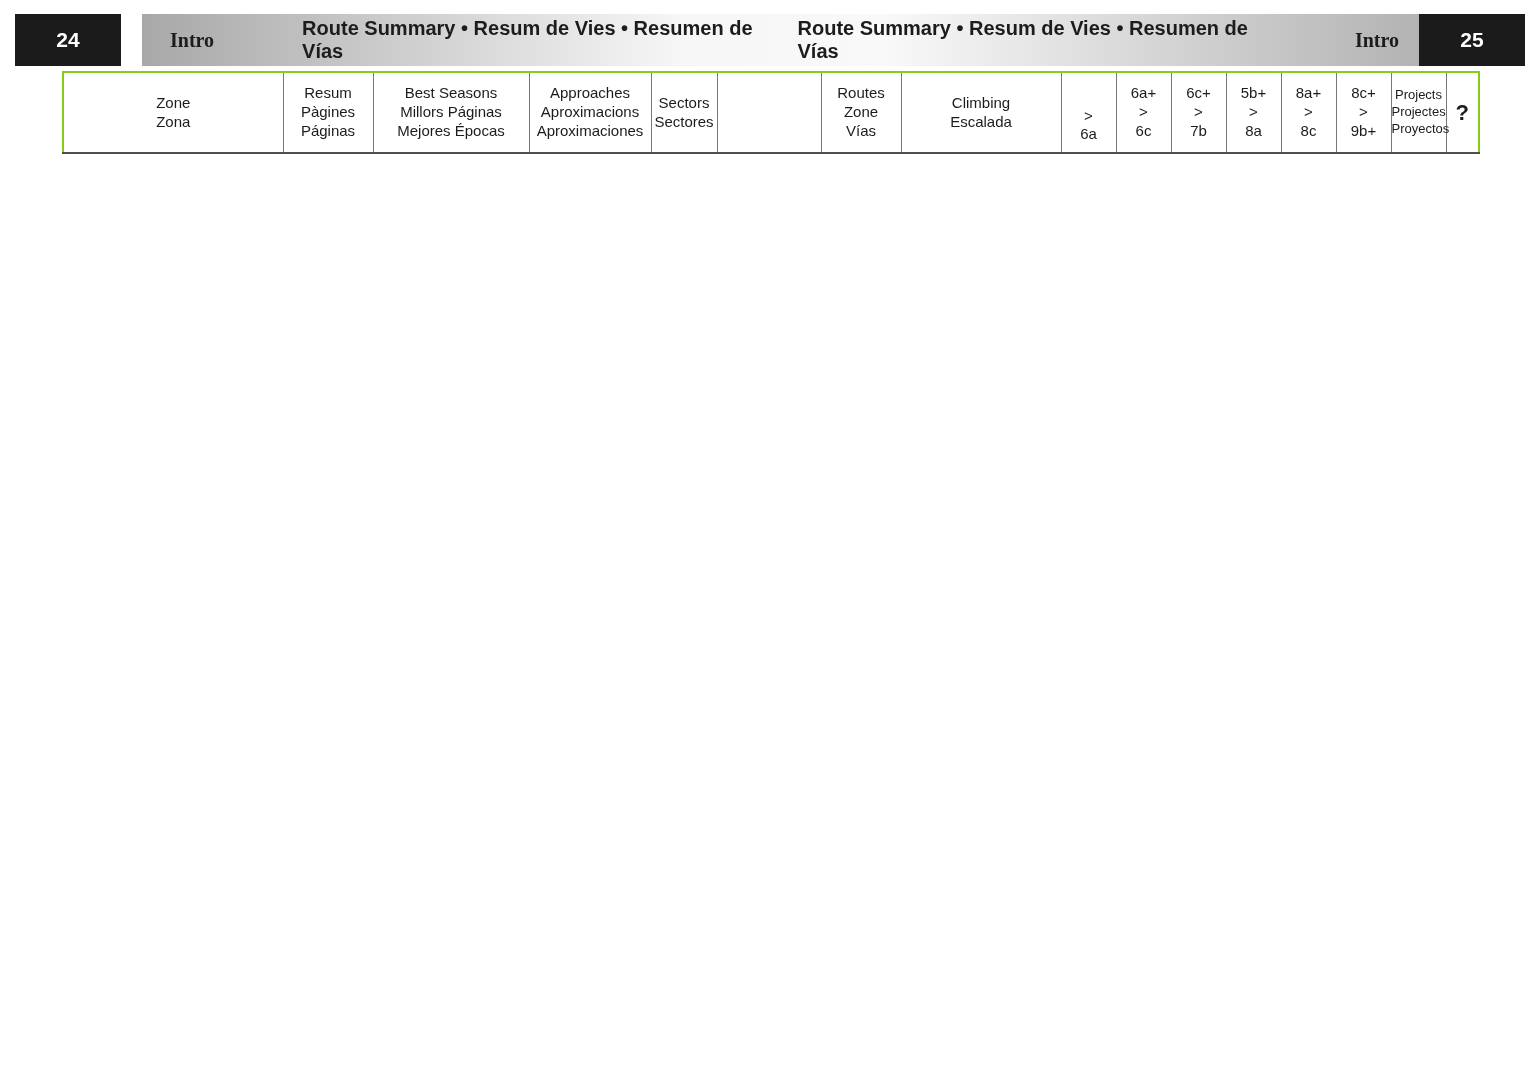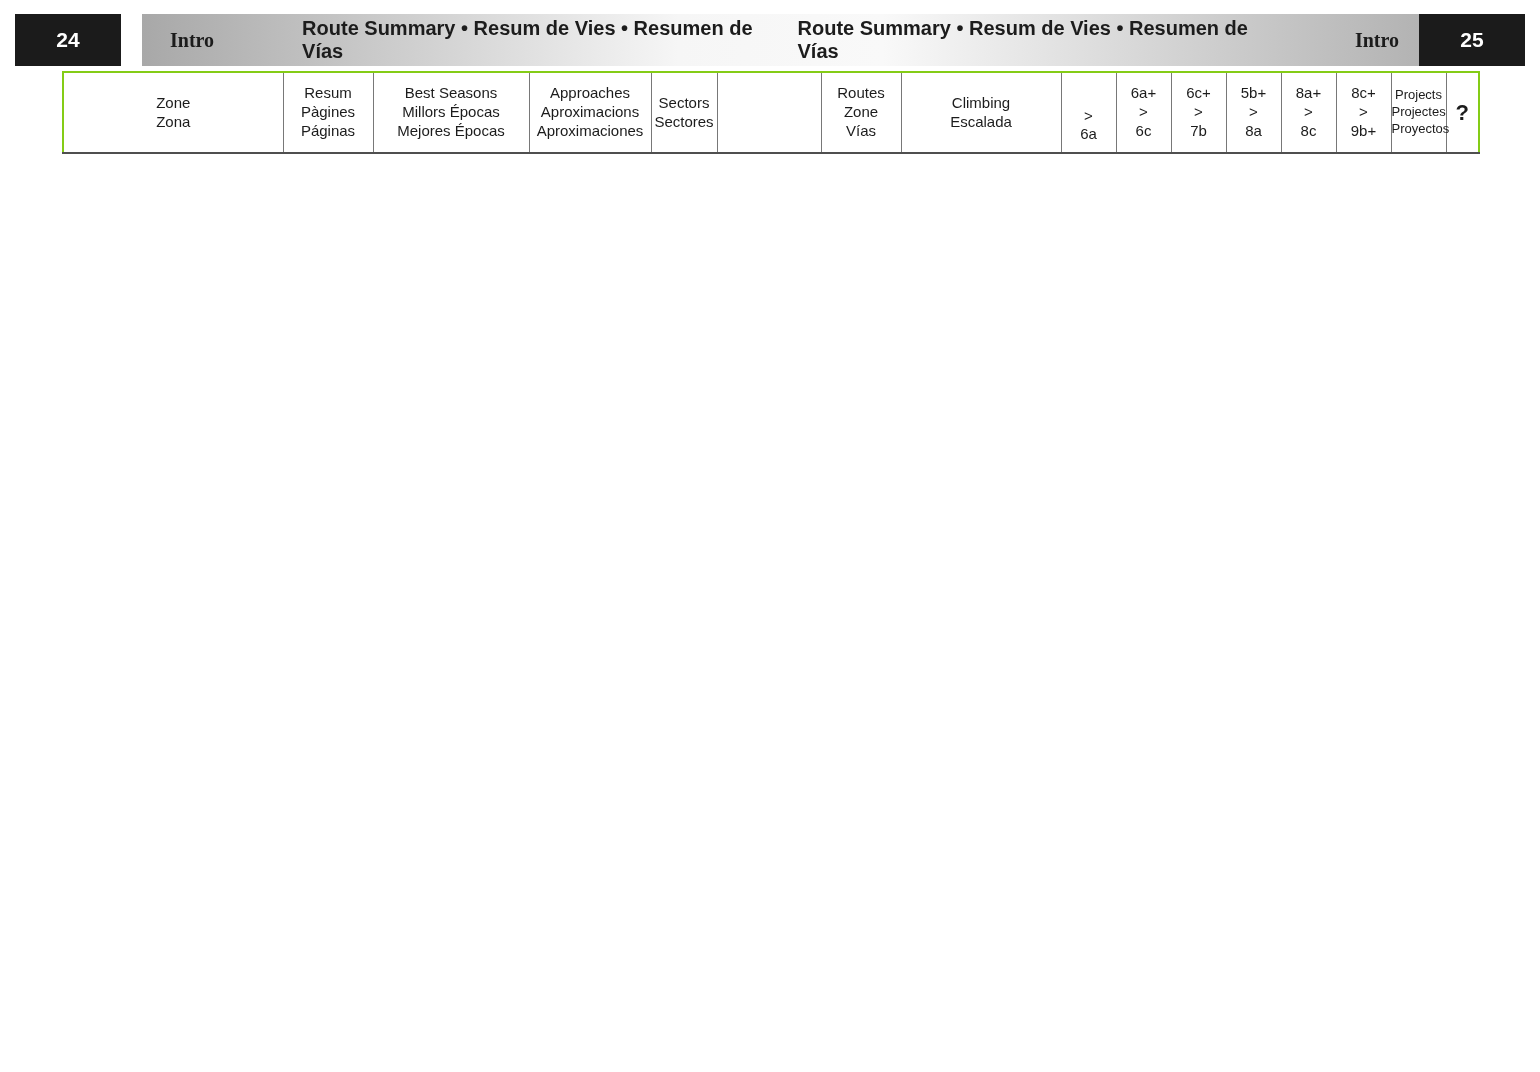--- a/index.html
+++ b/index.html
@@ -71,21 +71,21 @@
         <span class="gl">Zone</span>
         <span class="gl">Zona</span>
       </th>
       <th>
         <span class="gl">Resum</span>
         <span class="gl">Pàgines</span>
         <span class="gl">Páginas</span>
       </th>
       <th>
         <span class="gl">Best Seasons</span>
-        <span class="gl">Millors Épocas</span>
+        <span class="gl">Millors Páginas</span>
         <span class="gl">Mejores Épocas</span>
       </th>
       <th>
         <span class="gl">Approaches</span>
         <span class="gl">Aproximacions</span>
         <span class="gl">Aproximaciones</span>
       </th>
       <th>
         <span class="gl">Sectors</span>
         <span class="gl">Sectores</span>

